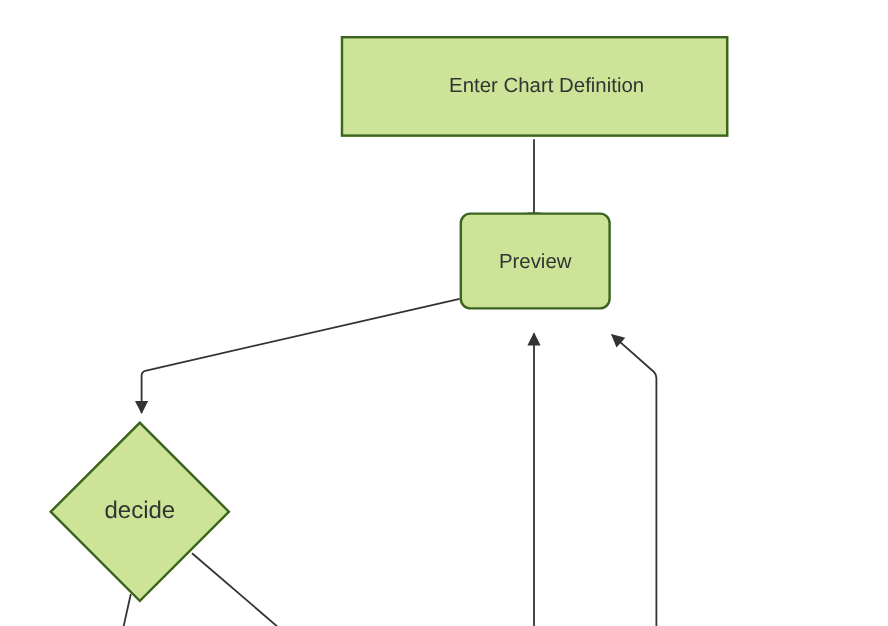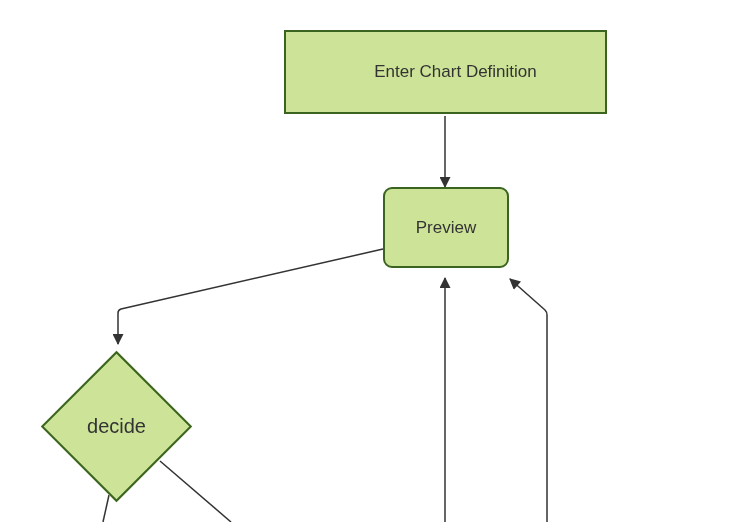--- a/index.html
+++ b/index.html
@@ -42,21 +42,21 @@
   }
   .node-rect {
     left: 284px;
     top: 30px;
     width: 323px;
     height: 84px;
     padding-left: 20px;
   }
   .node-rounded {
     left: 383px;
-    top: 187px;
+    top: 177px;
     width: 126px;
     height: 81px;
     border-radius: 9px;
   }
   .diamond-shape {
     position: absolute;
     z-index: 2;
     box-sizing: border-box;
     left: 63px;
     top: 373px;

